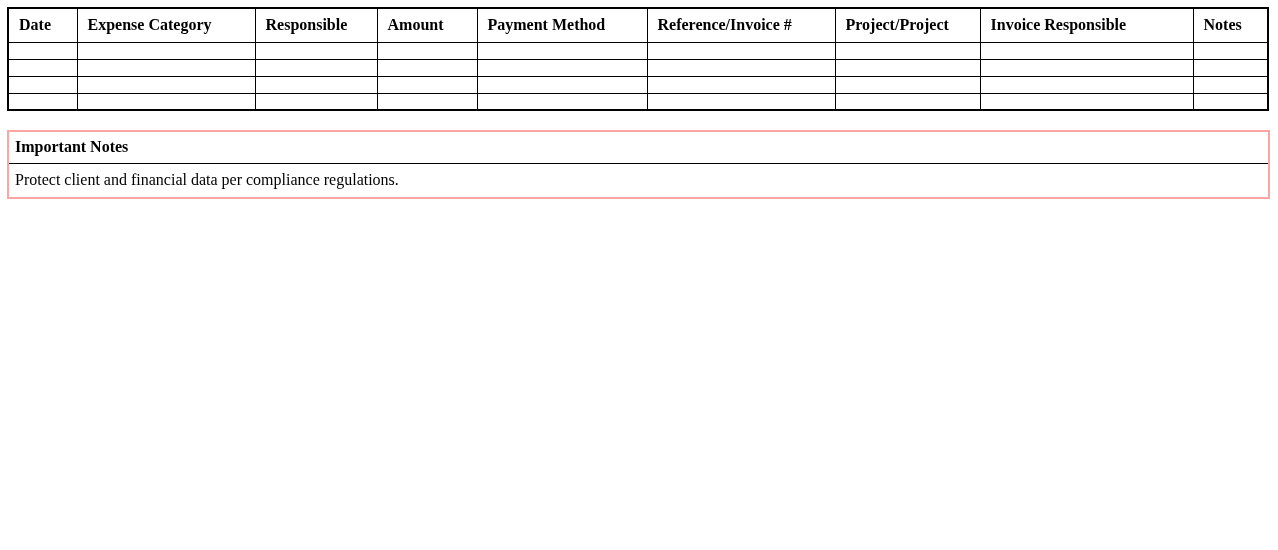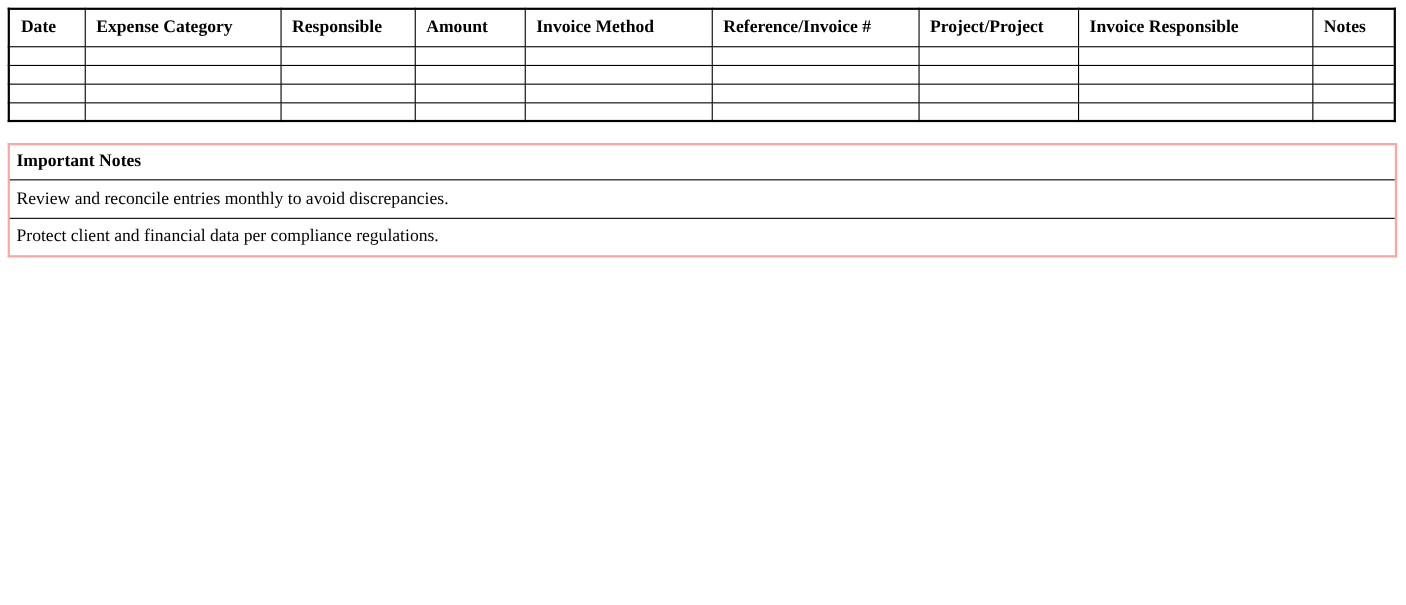--- a/index.html
+++ b/index.html
@@ -99,21 +99,21 @@
       <col style="width:145px">
       <col style="width:213px">
       <col style="width:75px">
     </colgroup>
     <thead>
       <tr>
         <th>Date</th>
         <th>Expense Category</th>
         <th>Responsible</th>
         <th>Amount</th>
-        <th>Invoice Method</th>
+        <th>Payment Method</th>
         <th>Reference/Invoice #</th>
         <th>Project/Project</th>
         <th>Invoice Responsible</th>
         <th>Notes</th>
       </tr>
     </thead>
     <tbody>
       <tr>
         <td></td>
         <td></td>
@@ -163,21 +163,18 @@
 
   <table id="notes-table">
     <colgroup>
       <col style="width:1261px">
     </colgroup>
     <tbody>
       <tr class="title-row">
         <td>Important Notes</td>
       </tr>
       <tr class="note-row">
-        <td>Review and reconcile entries monthly to avoid discrepancies.</td>
-      </tr>
-      <tr class="note-row">
         <td>Protect client and financial data per compliance regulations.</td>
       </tr>
     </tbody>
   </table>
 
 </div>
 
 </body></html>

